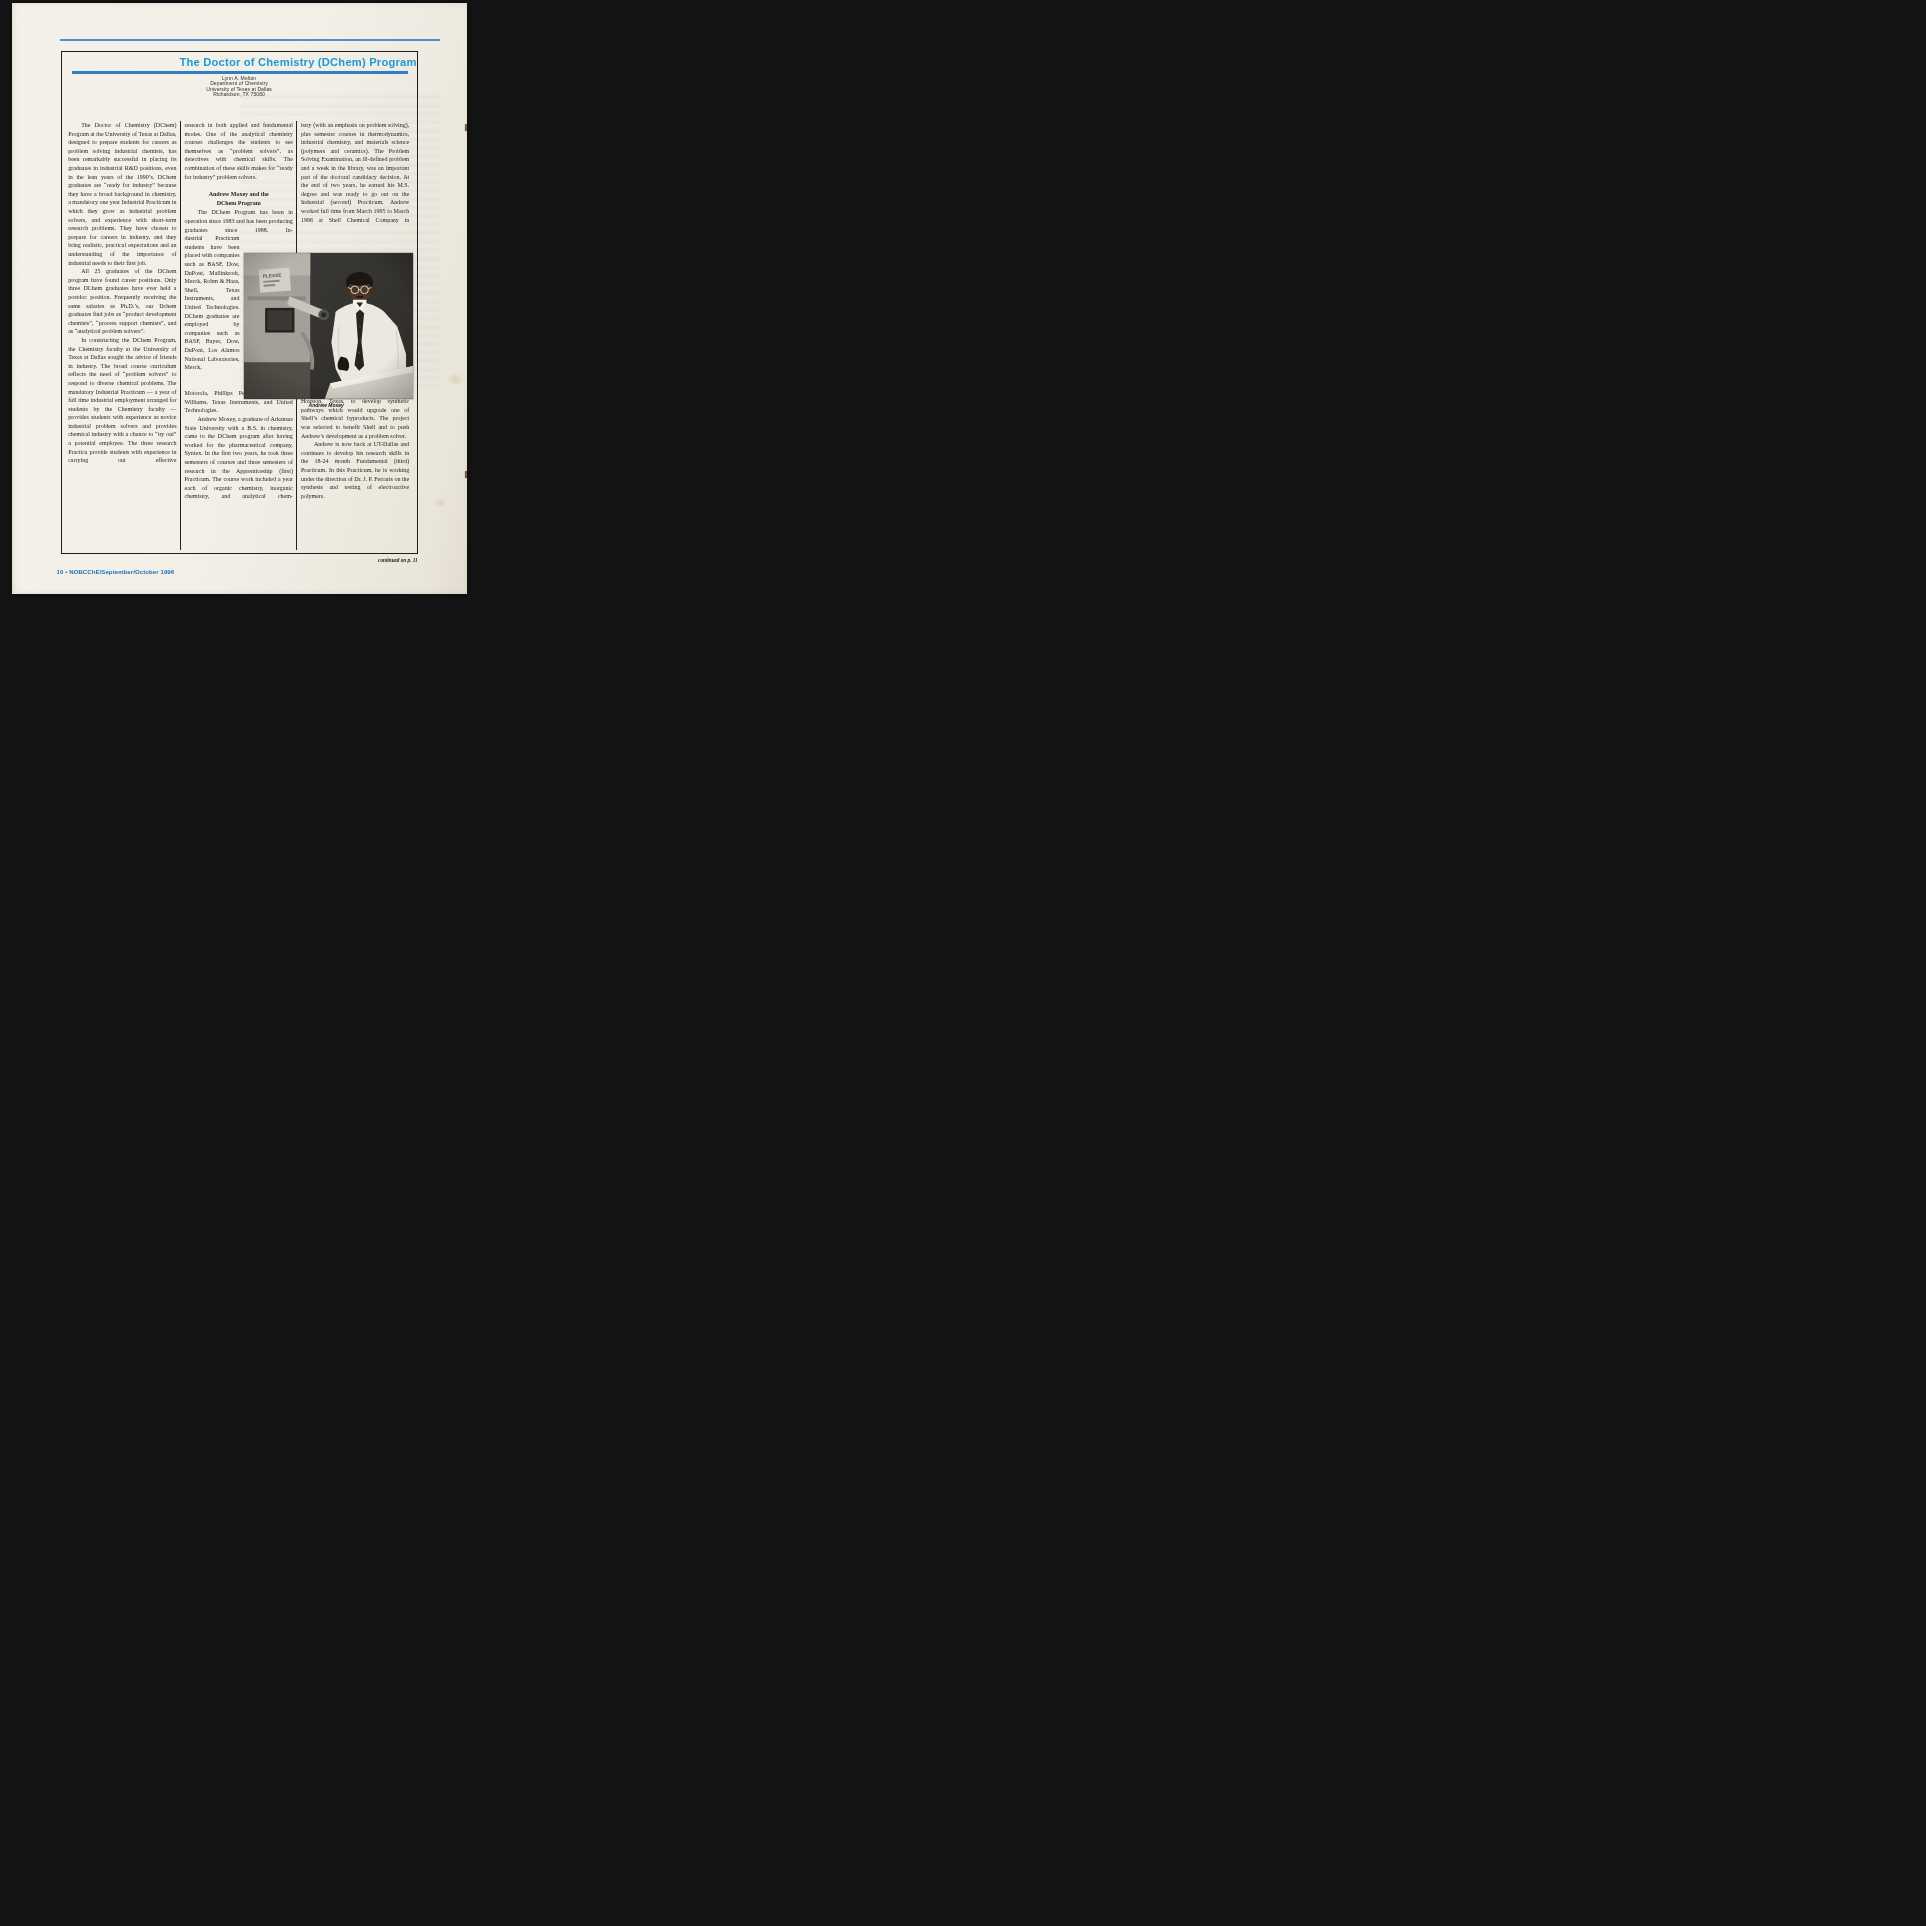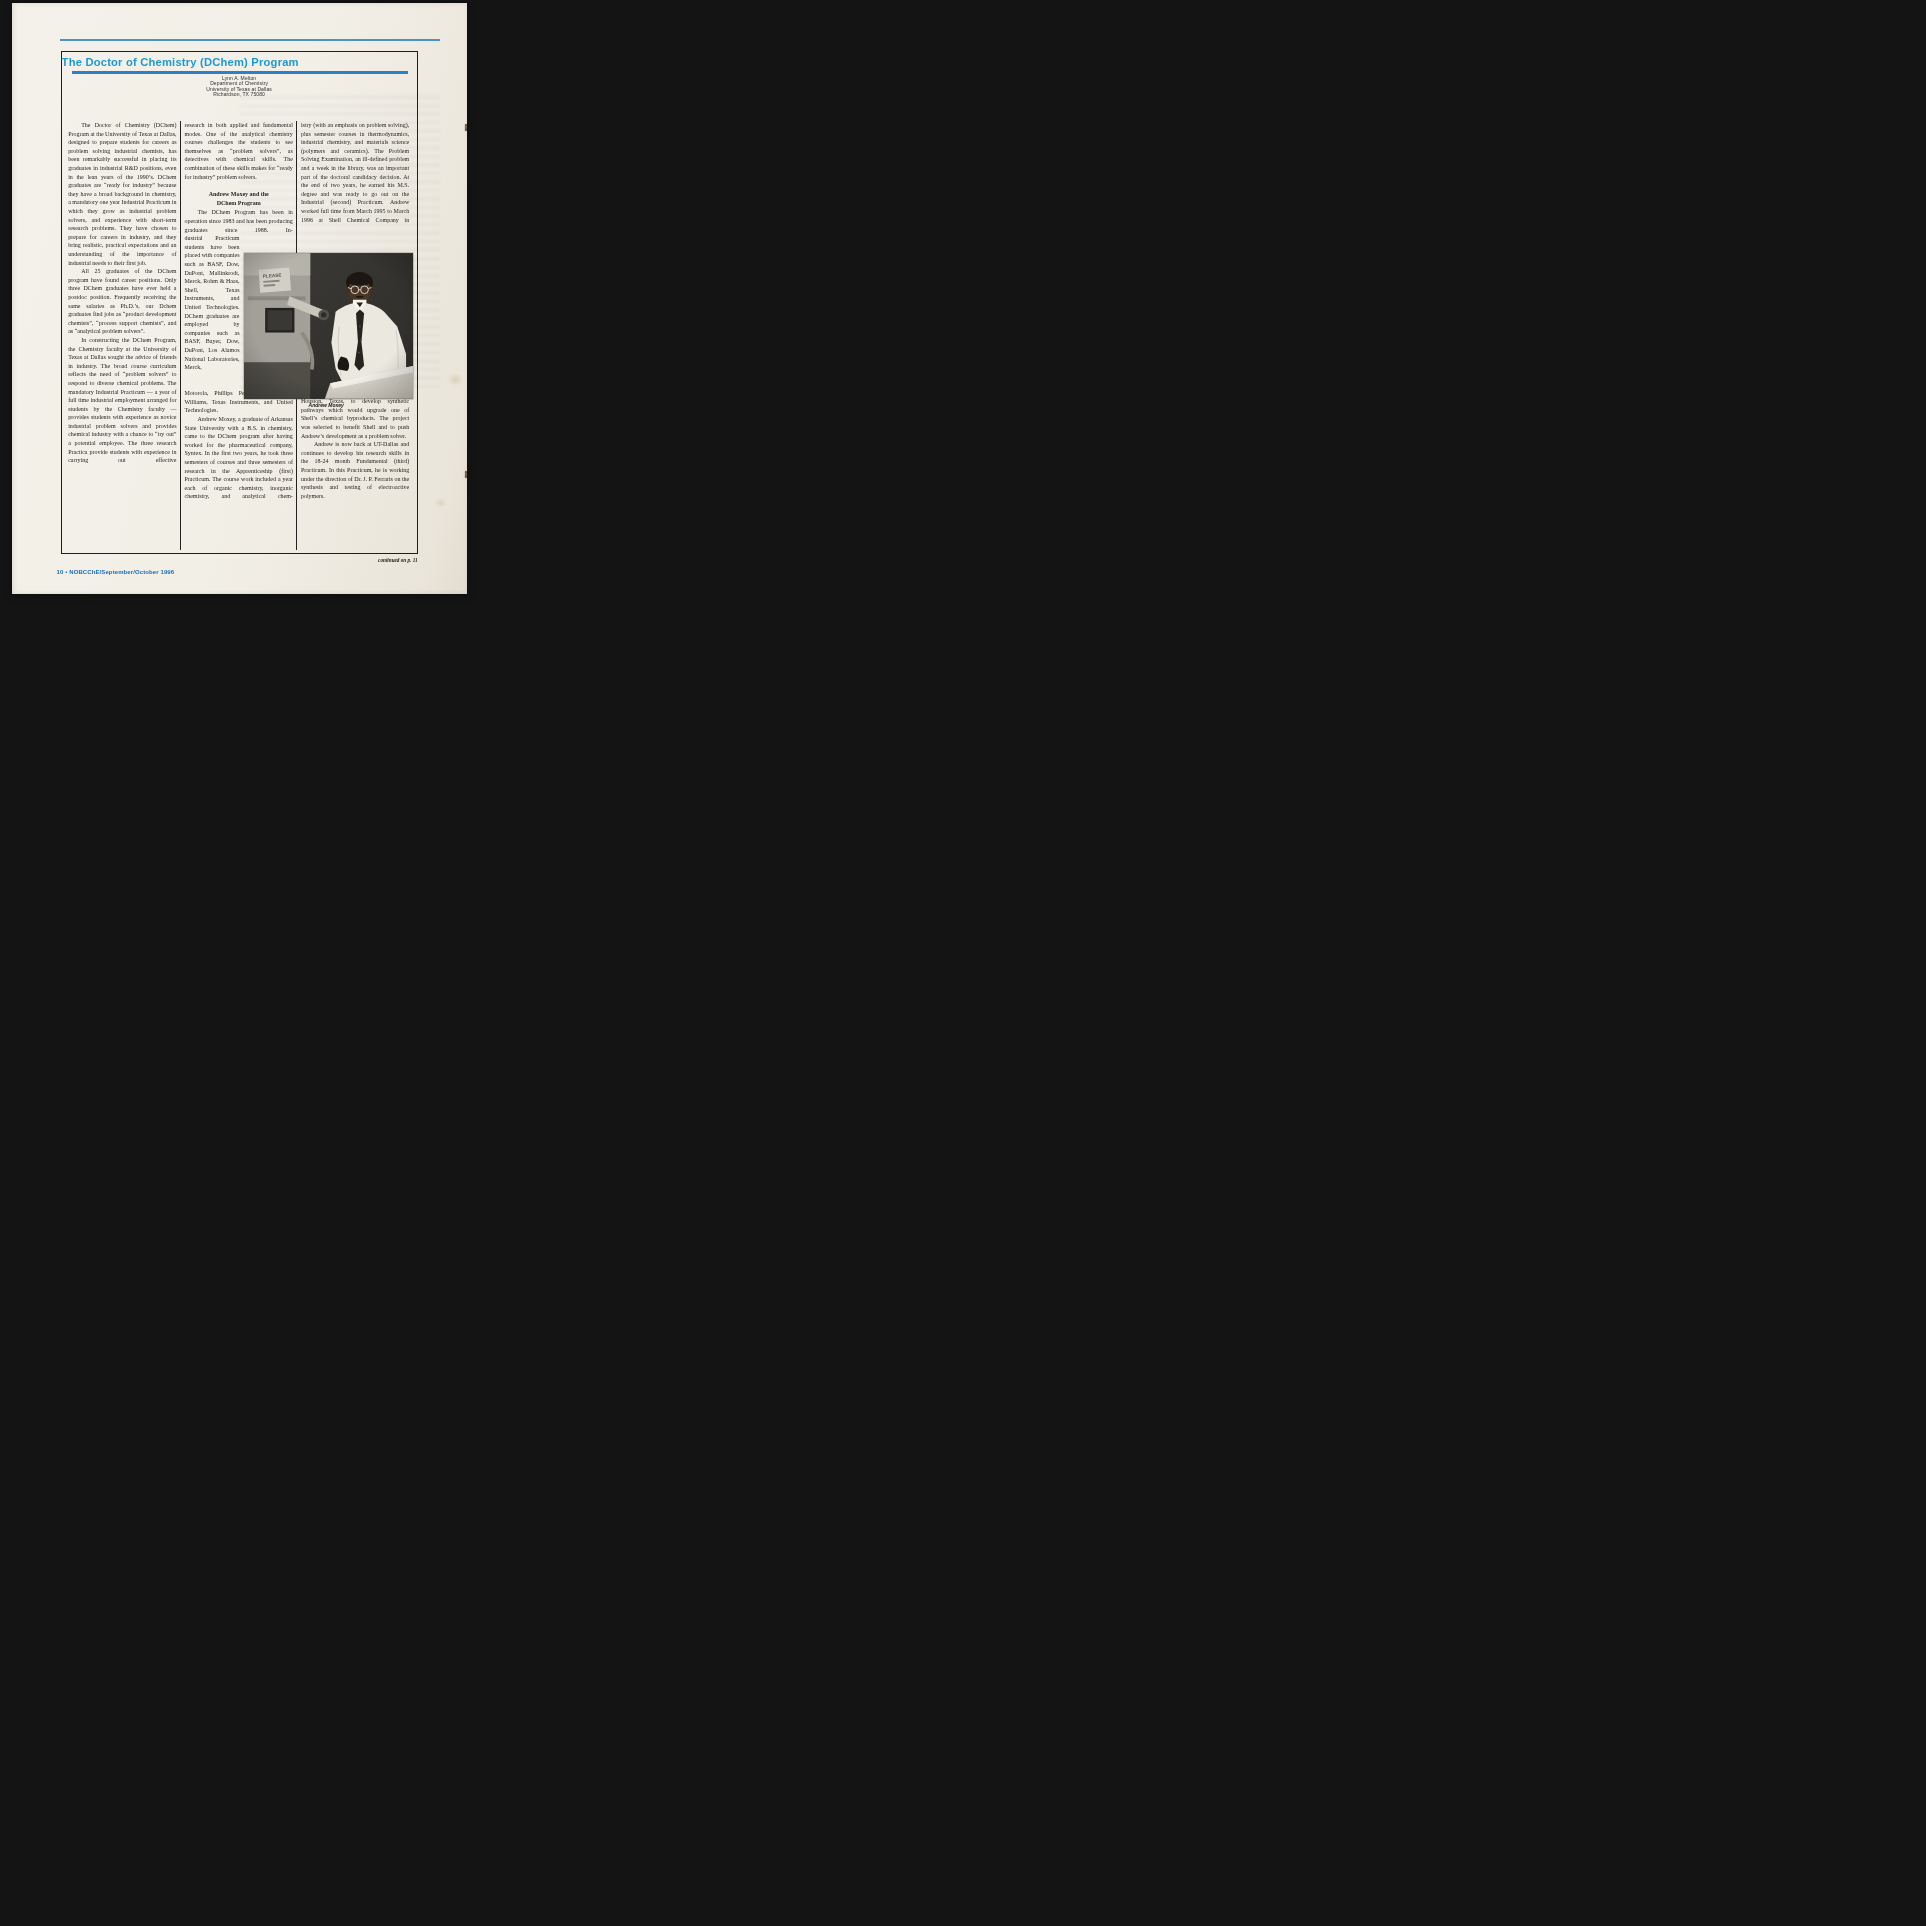--- a/index.html
+++ b/index.html
@@ -29,21 +29,21 @@
   .staple.bottom{left:465px;top:471px;}
 
   .top-rule{position:absolute;left:48px;top:36px;width:380px;height:1.5px;background:#4c90cc;}
 
   .article-box{
     position:absolute;left:49px;top:48px;width:357px;height:503px;
     border:0.6px solid #1e1e1c;box-sizing:border-box;
   }
   .title{
     position:absolute;left:0;right:0;top:2.7px;
-    text-align:left;
+    text-align:right;
     font-family:"Liberation Sans","DejaVu Sans",sans-serif;
     font-weight:700;font-size:11.2px;line-height:14px;letter-spacing:0.2px;
     color:#1d9ad4;
   }
   .title-bar{position:absolute;left:10.8px;top:19px;width:336px;height:2.7px;background:#2e7fc4;}
   .byline{
     position:absolute;left:0;right:0;top:24px;
     text-align:center;
     font-family:"Liberation Sans","DejaVu Sans",sans-serif;
     font-size:5px;line-height:5.2px;color:#2e2e2c;letter-spacing:0.1px;

